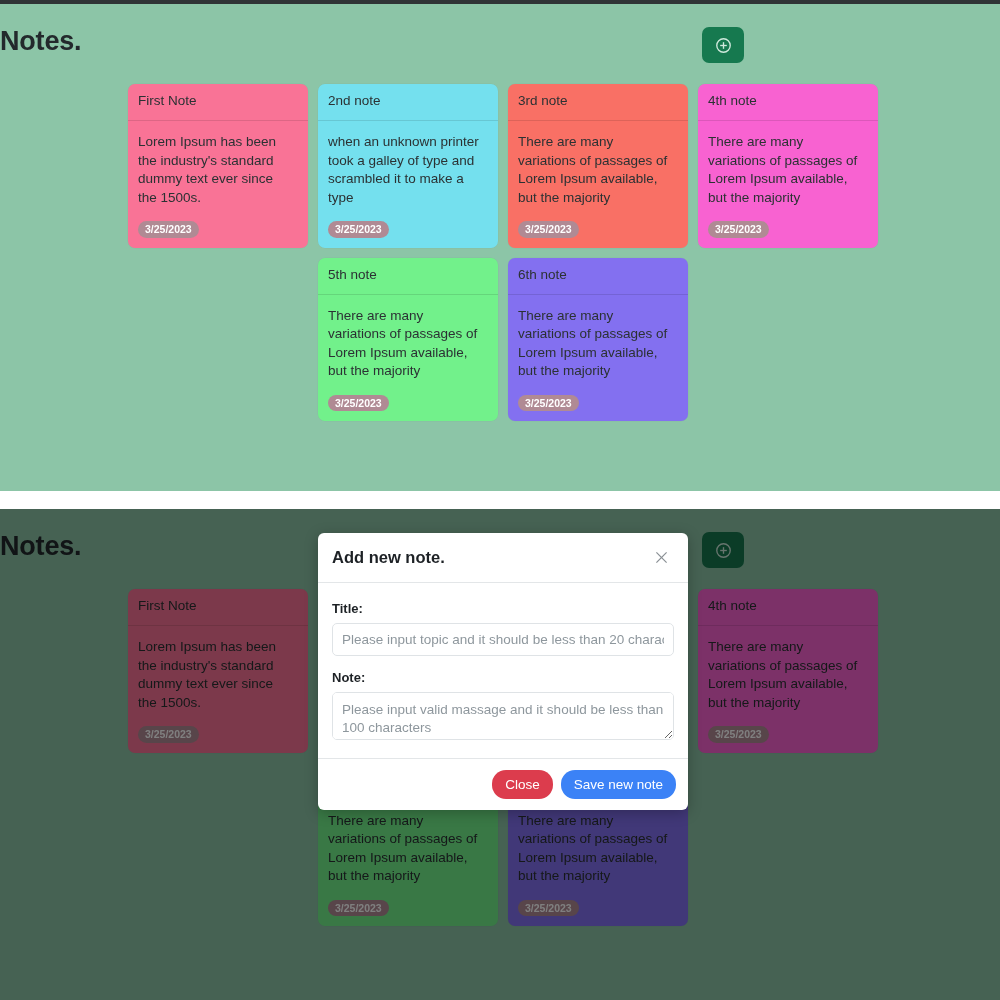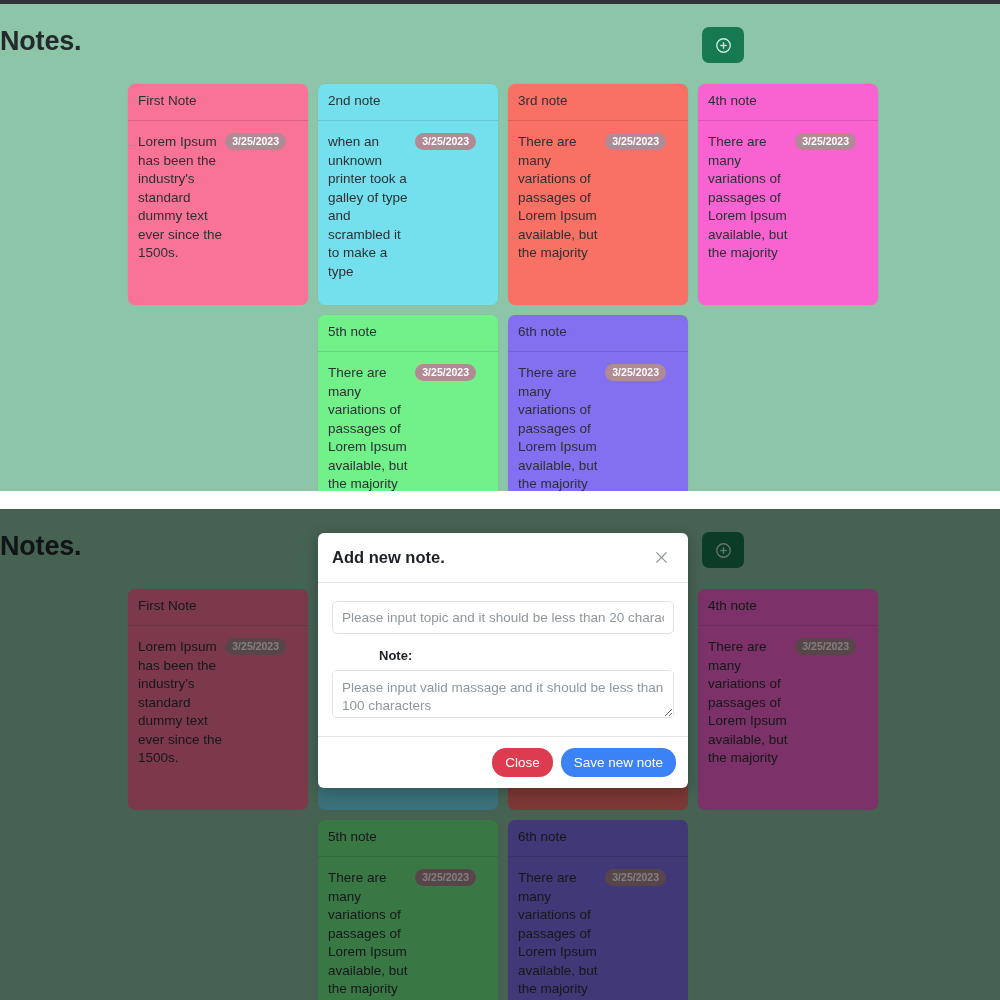--- a/index.html
+++ b/index.html
@@ -74,23 +74,24 @@
     flex-direction: column;
     box-shadow: 0 0 0 0.5px rgba(0,0,0,0.03);
   }
   .note-head {
     padding: 9px 10px 12px 10px;
     font-size: 13.5px;
     color: #2b3133;
     border-bottom: 1px solid rgba(0,0,0,0.11);
   }
   .note-body {
-    padding: 12px 22px 10px 10px;
+    padding: 12px 16px 10px 10px;
     flex: 1;
     display: flex;
+    flex-direction: column;
   }
   .note-text {
     font-size: 13.5px;
     line-height: 18.5px;
     color: #2b3133;
     margin: 0 0 14px 0;
   }
   .note-badge {
     display: inline-block;
     align-self: flex-start;
@@ -145,21 +146,21 @@
     padding: 2px; line-height: 0; opacity: 0.72;
   }
   .modal-body { padding: 18px 14px 14px 14px; }
   .field-label {
     font-size: 13px;
     font-weight: bold;
     color: #1d2125;
     display: block;
     margin-bottom: 7px;
   }
-  .field-label.second { margin-top: 14px; margin-left: 47px; }
+  .field-label.second { margin-top: 14px; }
   .text-input, .text-area {
     width: 100%;
     border: 1px solid #dfe3e6;
     border-radius: 5px;
     padding: 8px 9px;
     font-size: 13.5px;
     font-family: "Liberation Sans", "DejaVu Sans", sans-serif;
     color: #2b3034;
     background: #fff;
     outline: none;
@@ -321,20 +322,21 @@
     <div class="modal-header">
       <span class="modal-title">Add new note.</span>
       <button class="modal-close">
         <svg width="17" height="17" viewBox="0 0 20 20" stroke="#5b646b" stroke-width="1.4">
           <line x1="4" y1="4" x2="16" y2="16"></line>
           <line x1="16" y1="4" x2="4" y2="16"></line>
         </svg>
       </button>
     </div>
     <div class="modal-body">
+      <label class="field-label">Title:</label>
       <input class="text-input" type="text" placeholder="Please input topic and it should be less than 20 characters" style="">
       <label class="field-label second">Note:</label>
       <textarea class="text-area" placeholder="Please input valid massage and it should be less than 100 characters" style=""></textarea>
     </div>
     <div class="modal-footer">
       <button class="btn btn-close-modal">Close</button>
       <button class="btn btn-save">Save new note</button>
     </div>
   </div>
 </div>

